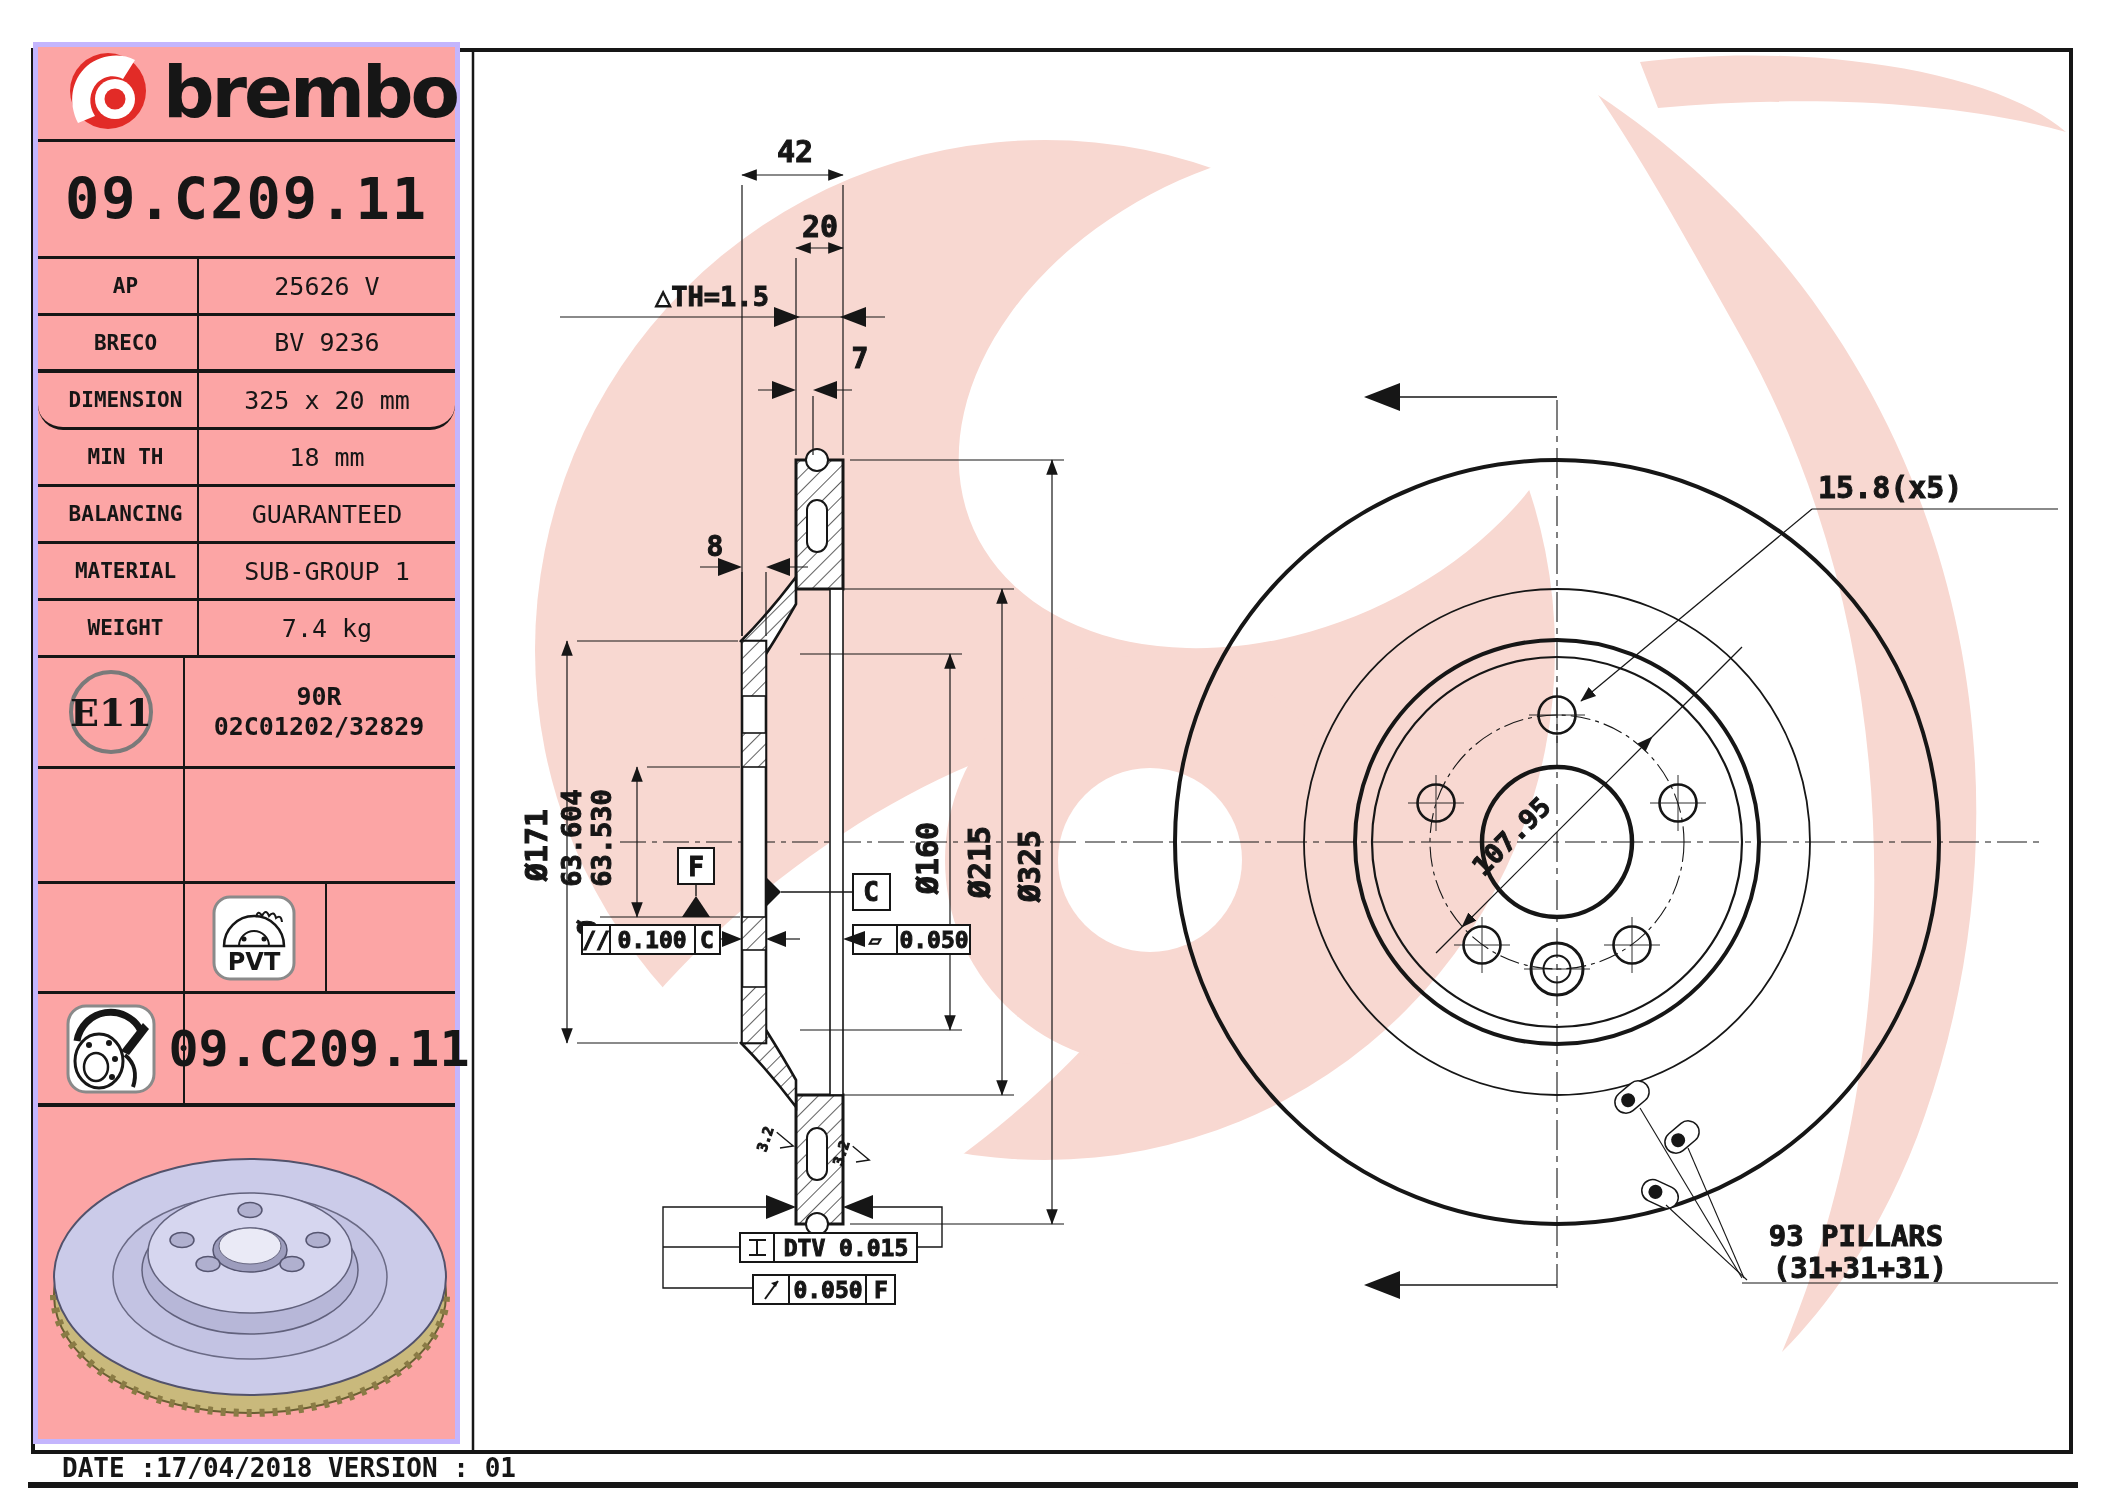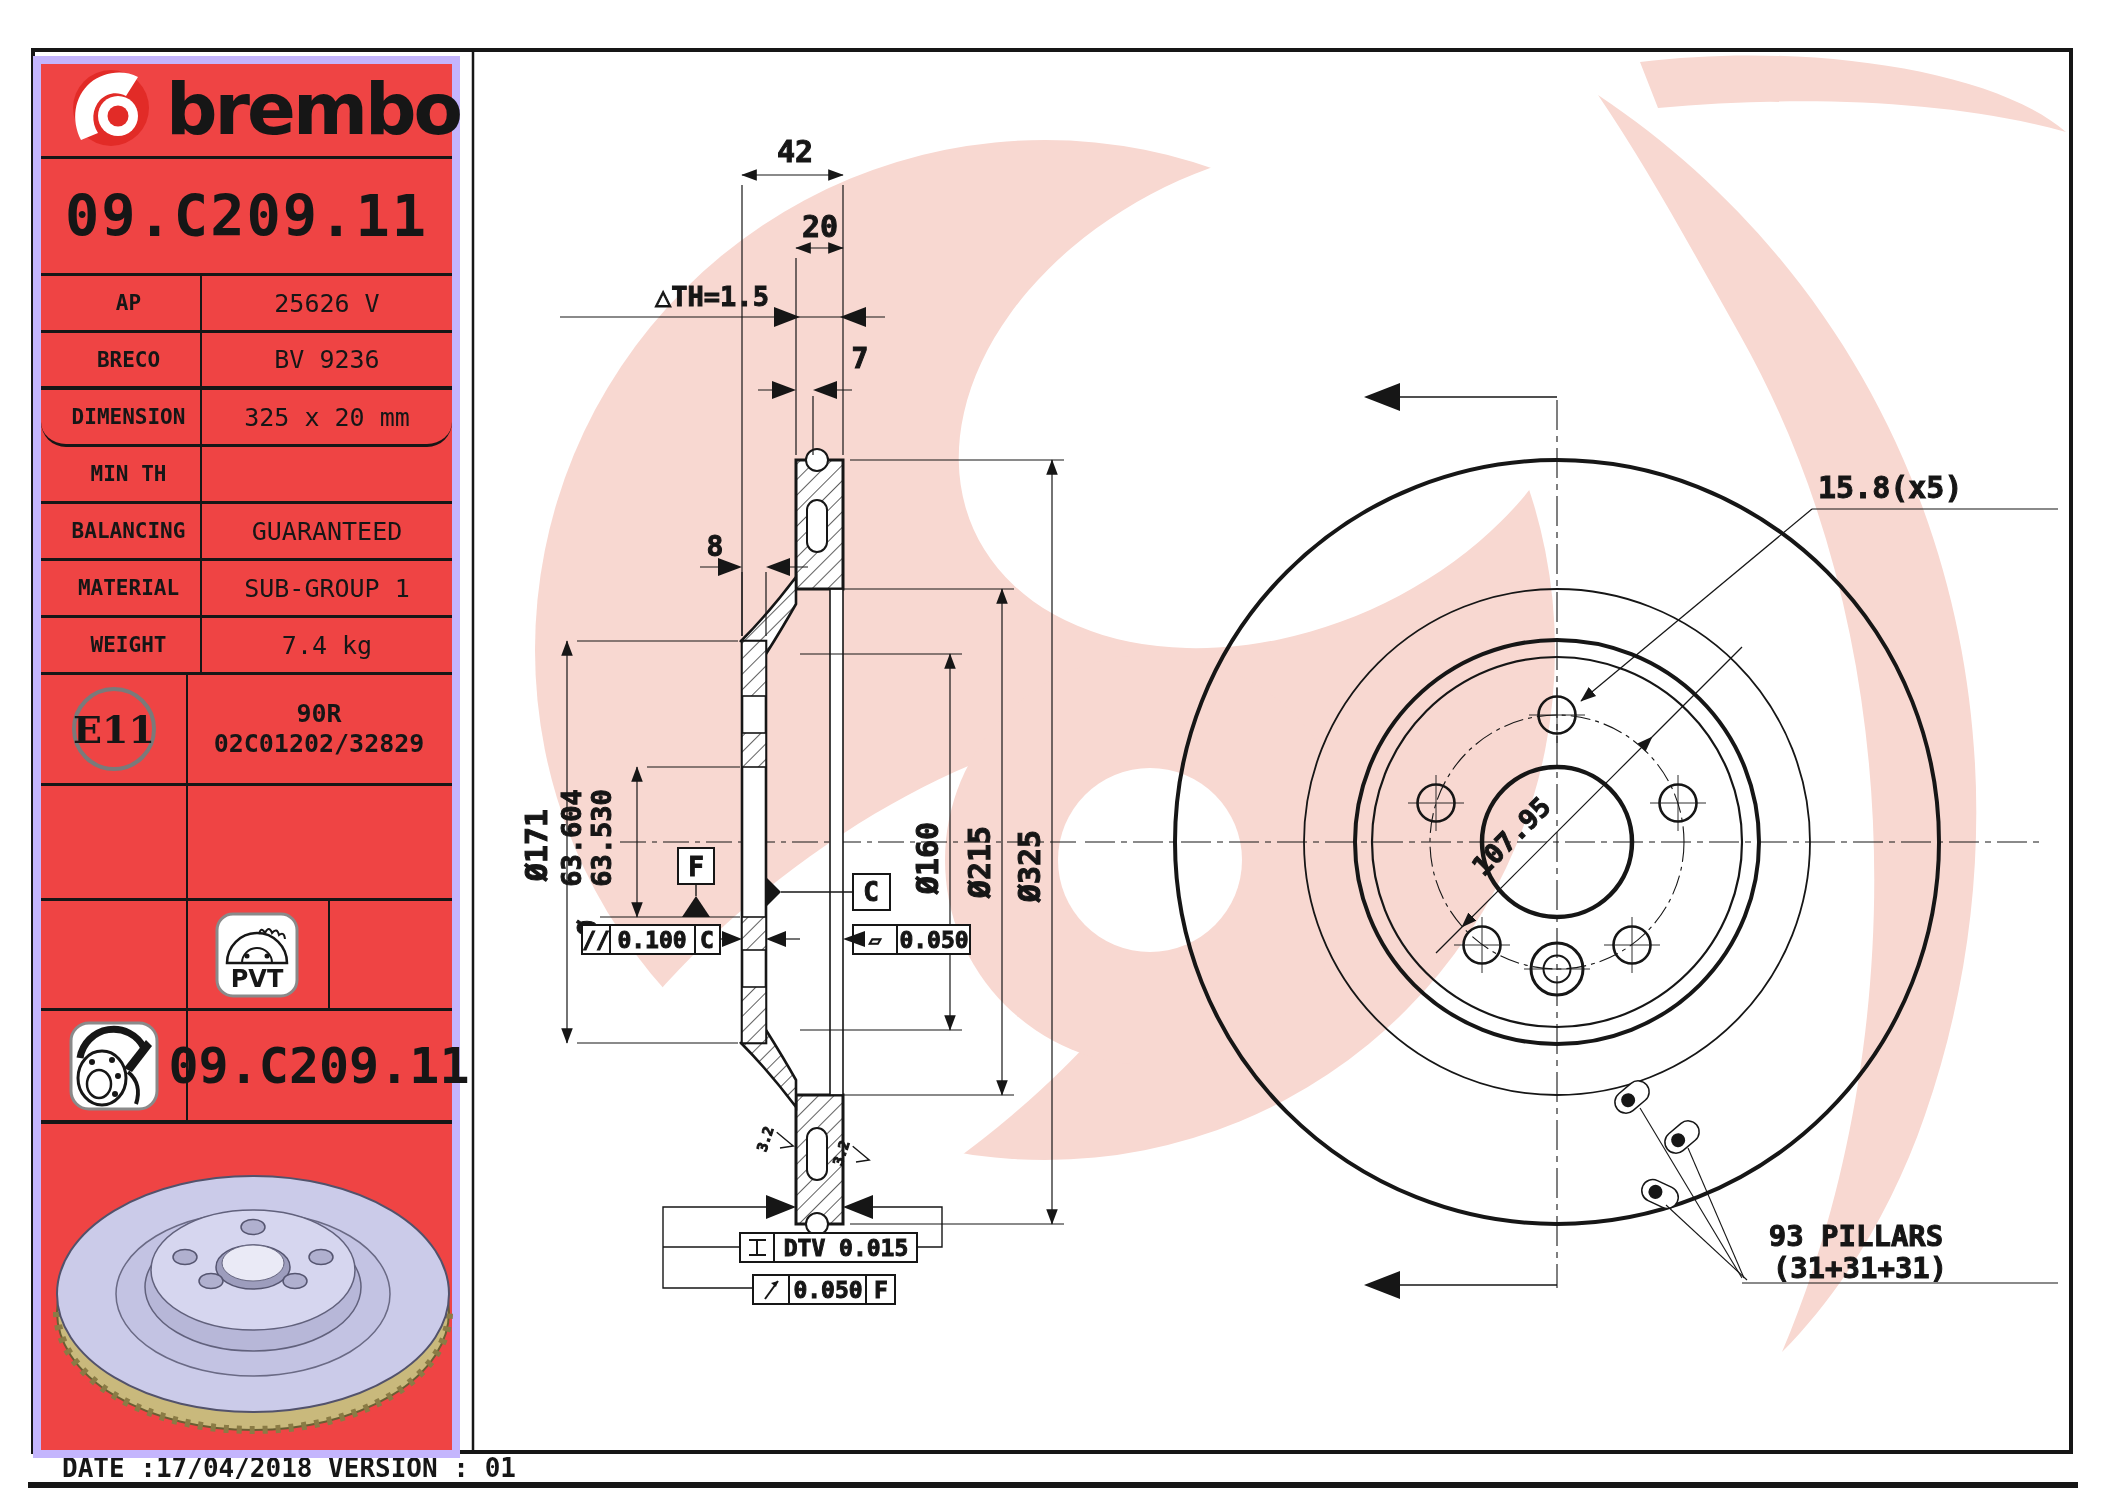--- a/index.html
+++ b/index.html
@@ -1,22 +1,22 @@
 <!DOCTYPE html>
 <html><head>
 <meta charset="utf-8">
 <style>
   html,body{margin:0;padding:0;background:#9b9b9b;}
   .page{position:relative;width:2104px;height:1488px;background:#ffffff;overflow:hidden;
         font-family:"DejaVu Sans Mono", monospace;color:#161616;}
   svg text{fill:#161616;}
   .dwgtxt{font-family:"DejaVu Sans Mono", monospace;font-weight:bold;}
   
-  .panel{position:absolute;left:33px;top:56px;width:427px;height:1402px;background:#ef4444;
-         border:8px solid #c4b5fd;box-sizing:border-box;}
+  .panel{position:absolute;left:33px;top:42px;width:427px;height:1402px;background:#fca5a5;
+         border:5px solid #c4b5fd;box-sizing:border-box;}
   .prow{position:absolute;left:0;width:100%;box-sizing:border-box;border-bottom:3px solid #161616;}
   .logo-row{top:0;height:95px;}
   .pn-row{top:95px;height:117px;display:flex;align-items:center;justify-content:center;}
   .pn-row span{font-size:57px;font-weight:bold;letter-spacing:2px;}
   .trow{display:flex;padding-left:16px;}
   .trow .lab{width:145px;display:flex;align-items:center;justify-content:center;
              border-right:2px solid #161616;font-size:21px;font-weight:bold;box-sizing:border-box;}
   .trow .val{flex:1;display:flex;align-items:center;justify-content:center;
              font-size:25px;font-weight:normal;}
   .e11-row{top:611px;height:111px;}
@@ -328,20 +328,21 @@
   <div class="prow trow" style="top:269px;height:57px;border-bottom-width:4px;">
     <div class="lab">BRECO</div>
     <div class="val">BV 9236</div>
   </div>
   <div class="prow trow" style="top:326px;height:57px;border-radius:25px;">
     <div class="lab">DIMENSION</div>
     <div class="val">325 x 20 mm</div>
   </div>
   <div class="prow trow" style="top:383px;height:57px;">
     <div class="lab">MIN TH</div>
+    <div class="val">18 mm</div>
   </div>
   <div class="prow trow" style="top:440px;height:57px;">
     <div class="lab">BALANCING</div>
     <div class="val">GUARANTEED</div>
   </div>
   <div class="prow trow" style="top:497px;height:57px;">
     <div class="lab">MATERIAL</div>
     <div class="val">SUB-GROUP 1</div>
   </div>
   <div class="prow trow" style="top:554px;height:57px;">

